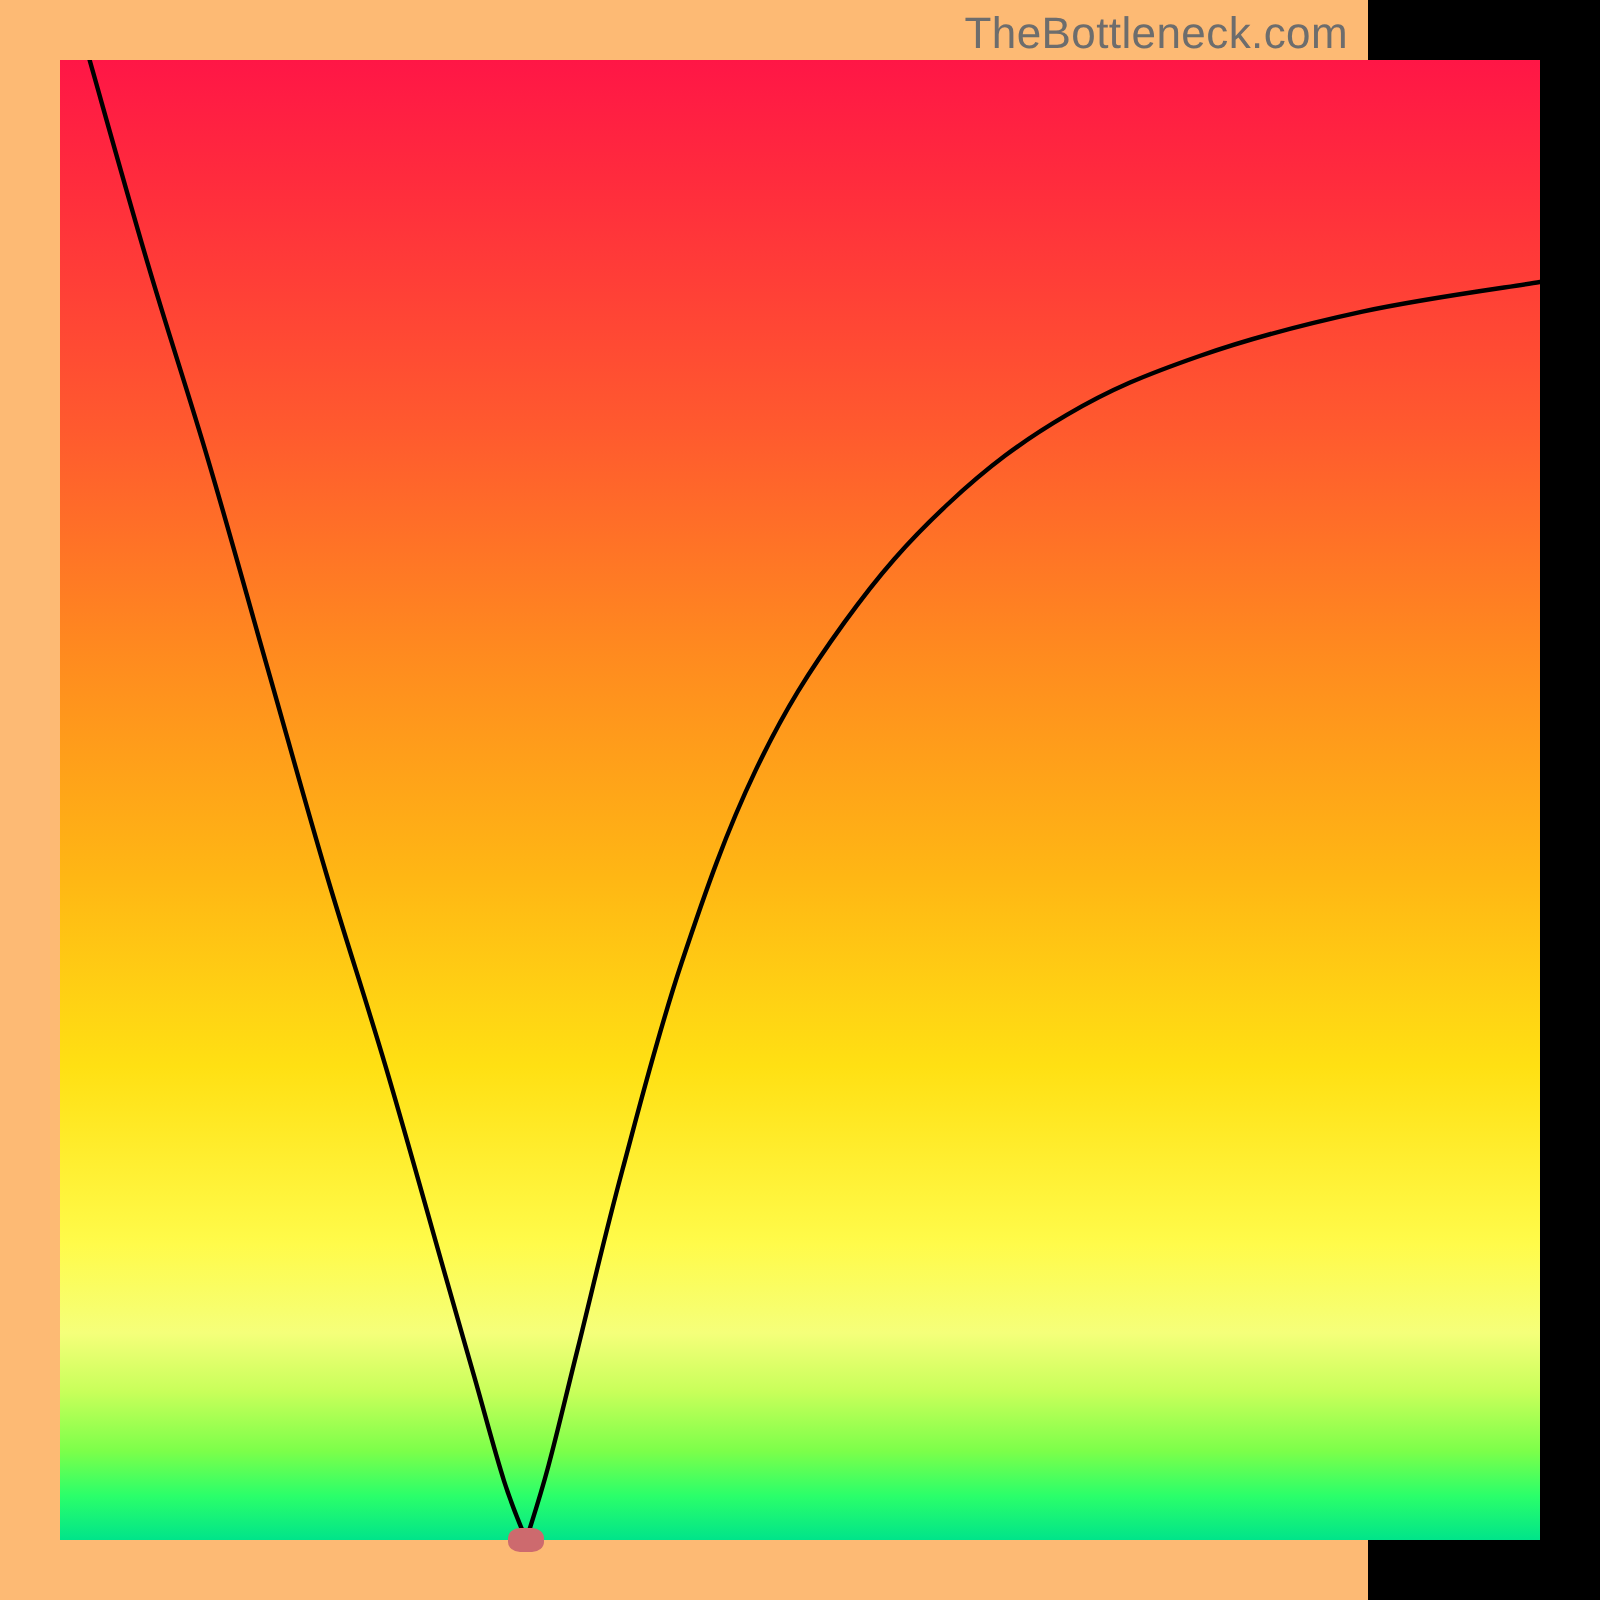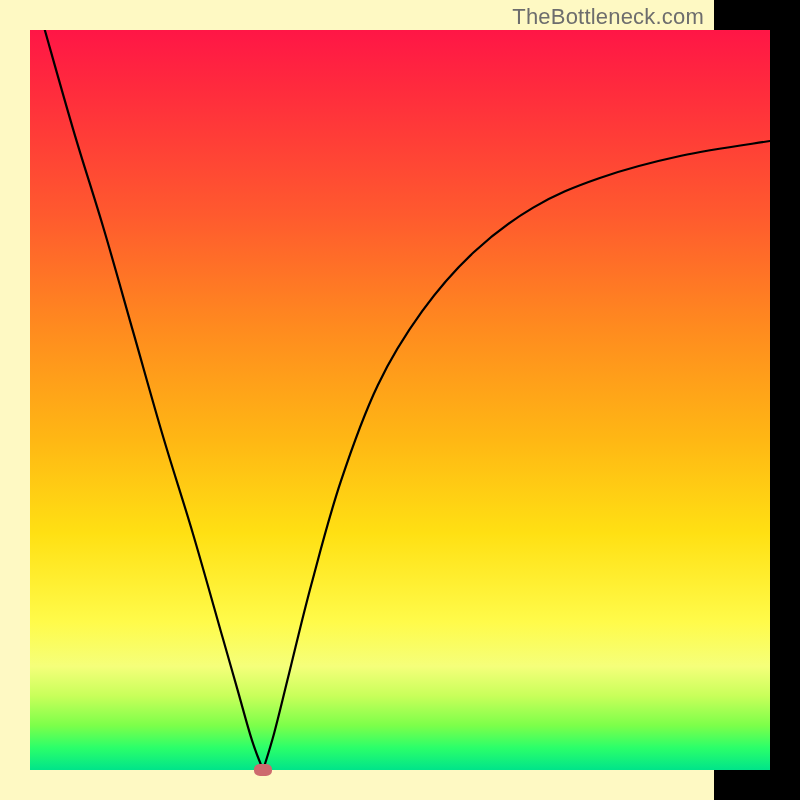--- a/index.html
+++ b/index.html
@@ -8,22 +8,21 @@
     width: 800px;
     height: 800px;
     background: #000;
     overflow: hidden;
     font-family: Arial, Helvetica, sans-serif;
   }
   .frame {
     position: relative;
     width: 684px;
     height: 800px;
-    background: #fef9c3;
-    padding-left: 30px;
+    background: #fdba74;
   }
   .plot-area {
     position: absolute;
     left: 30px;
     top: 30px;
     width: 740px;
     height: 740px;
     
     background: linear-gradient(
       to bottom,

